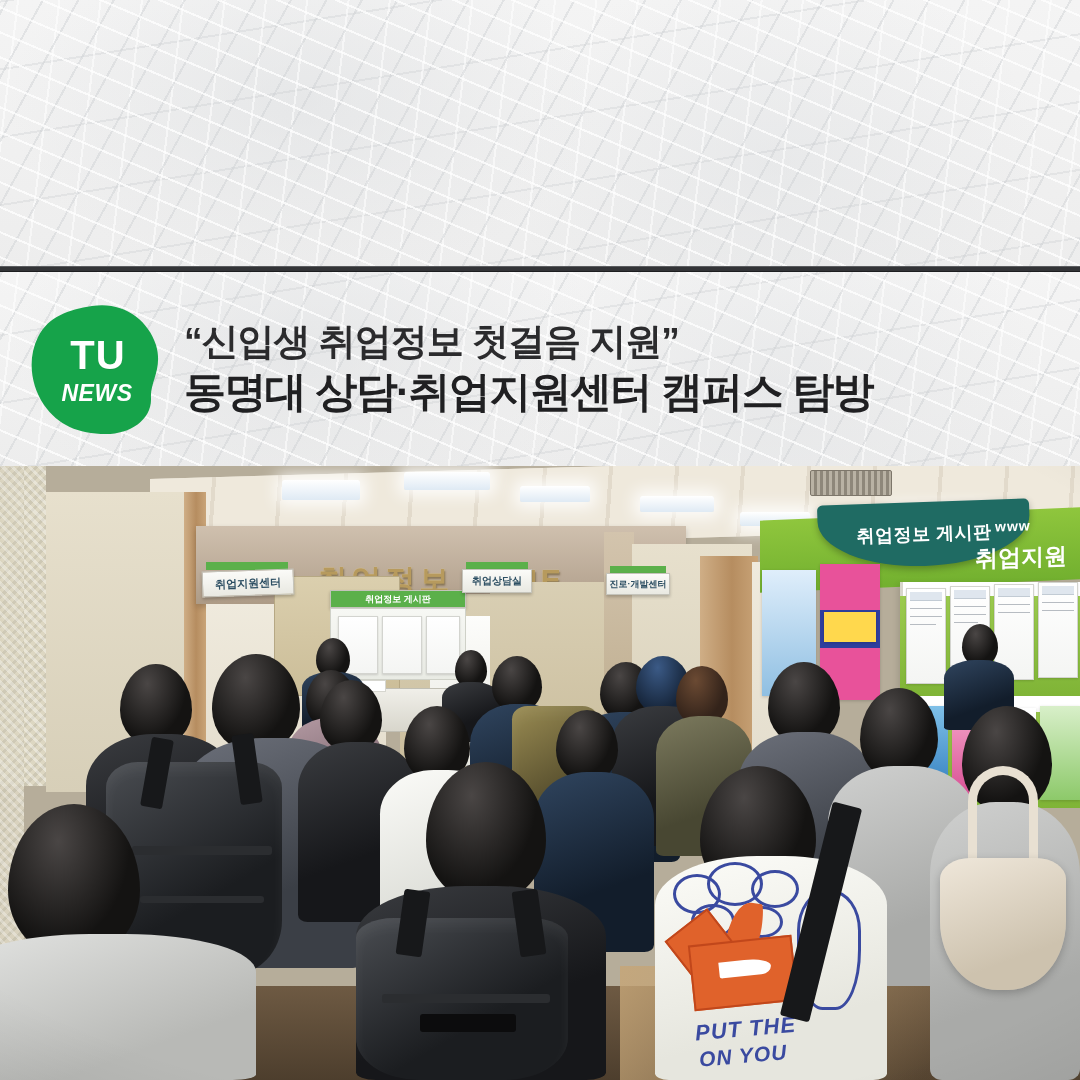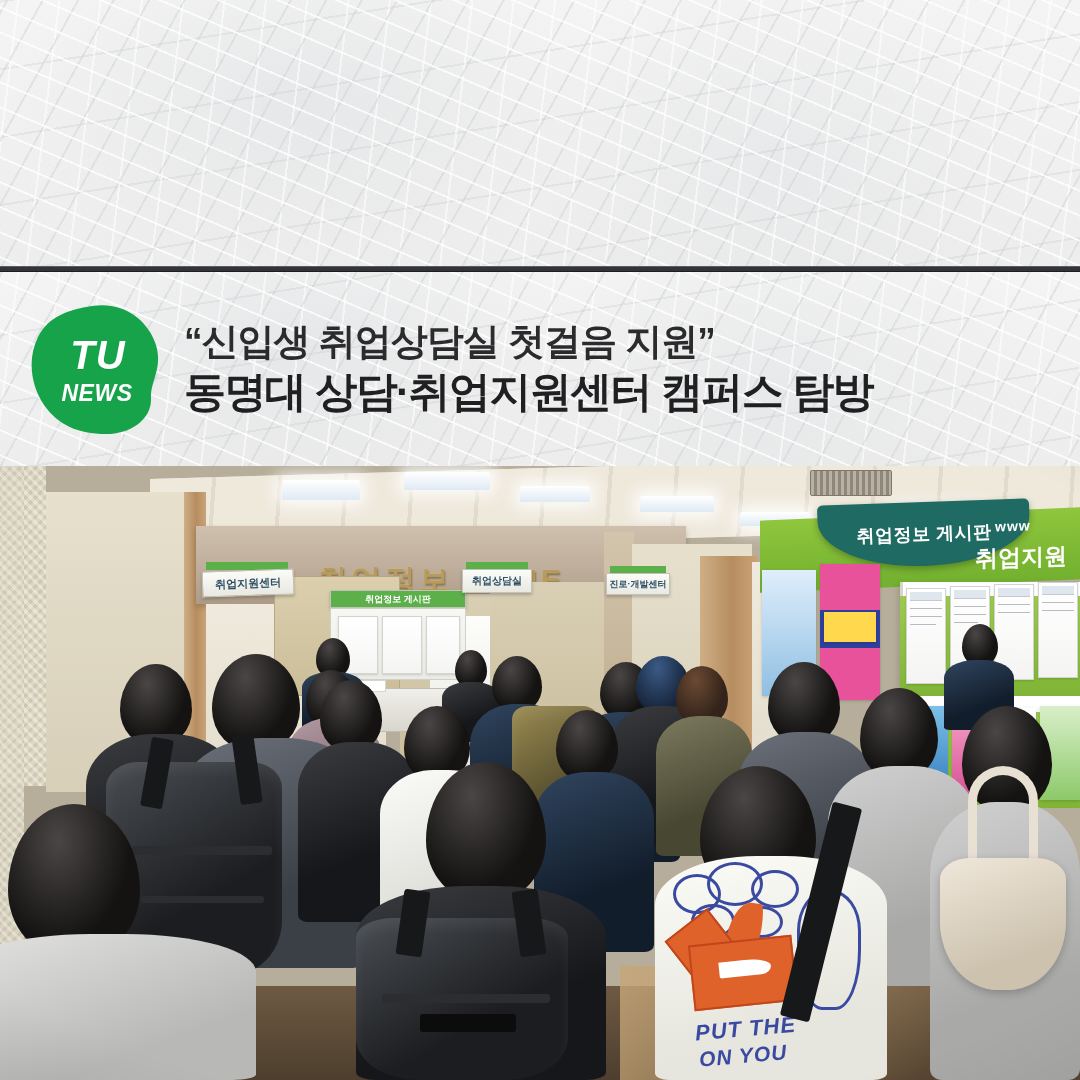--- a/index.html
+++ b/index.html
@@ -58,21 +58,21 @@
     flex:0 0 auto;
   }
   #logo svg{ position:absolute; inset:0; width:132px; height:132px; display:block; }
   #logo-text{
     position:absolute; inset:0;
     display:flex; flex-direction:column;
     align-items:center; justify-content:center;
     pointer-events:none;
   }
   #logo-tu{
-    color:#ffffff; font-weight:bold; font-style:italic;
+    color:#ffffff; font-weight:bold; 
     font-size:40px; line-height:1;
     letter-spacing:1px;
     transform:translate(2px,2px);
     text-shadow:0 1px 0 rgba(0,0,0,.07);
   }
   #logo-news{
     color:#ffffff; font-weight:bold; font-style:italic;
     font-size:23px; line-height:1;
     letter-spacing:.5px;
     margin-top:9px;
@@ -325,21 +325,21 @@
         <path d="M62 3 C92 -2 118 16 126 42 C133 66 120 78 121 95 C122 116 101 131 76 131
                  C48 131 28 122 14 102 C1 83 -3 56 8 34 C19 13 38 7 62 3 Z" fill="#16A34A"></path>
       </svg>
       <div id="logo-text">
         <div id="logo-tu">TU</div>
         <div id="logo-news">NEWS</div>
       </div>
     </div>
 
     <div id="title-wrap">
-      <div id="title-line1">“신입생 취업상담실 첫걸음 지원”</div>
+      <div id="title-line1">“신입생 취업정보 첫걸음 지원”</div>
       <div id="title-line2">동명대 상담·취업지원센터 캠퍼스 탐방</div>
     </div>
   </div>
 
   <div id="photo" aria-label="대학 취업정보 ZONE 안내 데스크 앞에 모인 학생 무리">
 
     <div class="ceiling"></div>
     <div class="light" style="left:282px; top:14px; width:78px; height:20px;"></div>
     <div class="light" style="left:404px; top:6px;  width:86px; height:18px;"></div>
     <div class="light" style="left:520px; top:20px; width:70px; height:16px;"></div>

